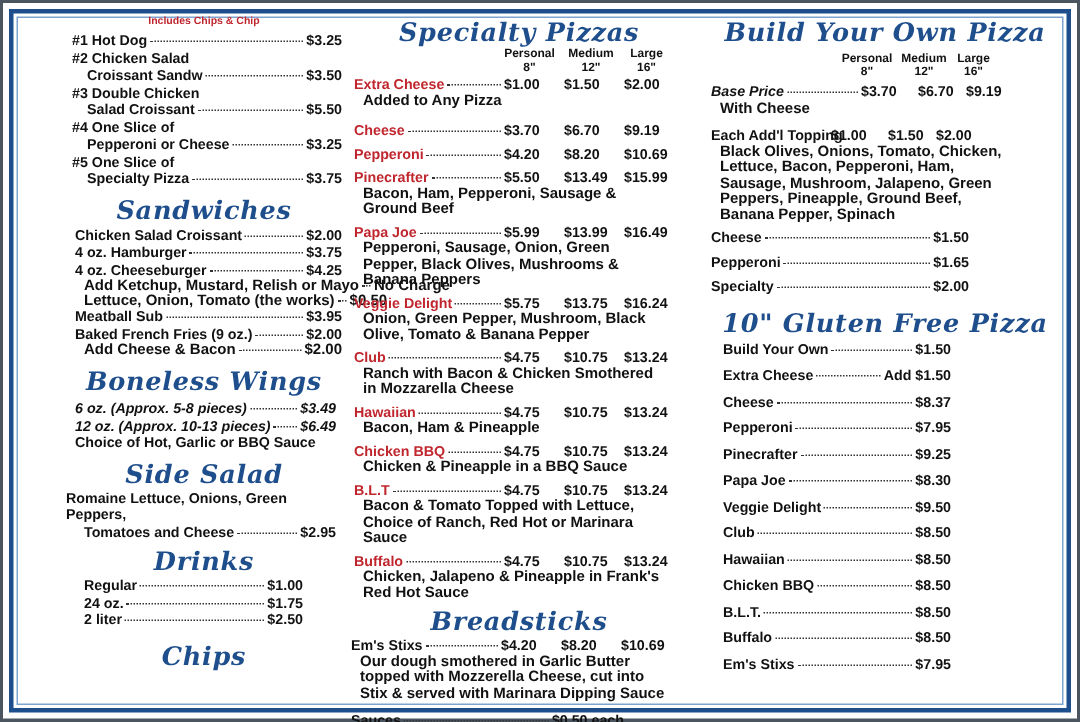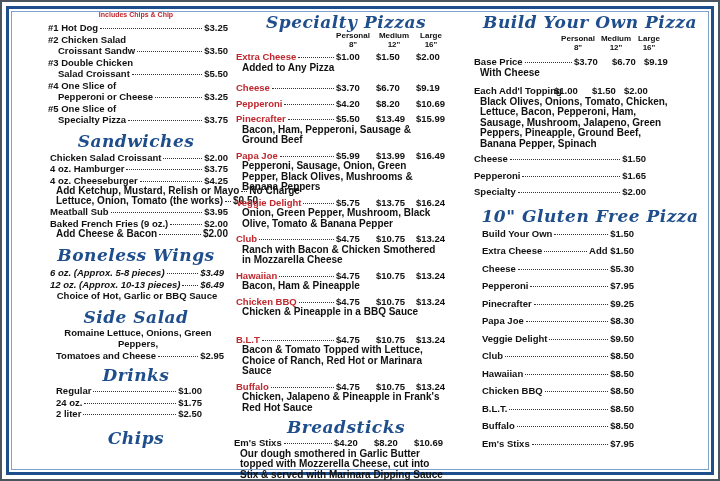--- a/index.html
+++ b/index.html
@@ -23,21 +23,21 @@
   .desc{font-size:10px;font-weight:bold;line-height:10.5px;padding-left:6px;}
   .red{color:#c0262d;}
   .hdr3{display:flex;font-size:8px;font-weight:bold;line-height:8.5px;text-align:center;}
   .hdr3 span{display:block;}
   .pz{display:flex;align-items:baseline;font-size:9.5px;font-weight:bold;line-height:11.5px;white-space:nowrap;}
   .pz .n{width:100px;display:flex;align-items:baseline;}
   .pz .n .nm{flex:0 0 auto;}
   .pz .n .dots{flex:1;border-bottom:1px dotted #333;margin:0 2px;transform:translateY(-2px);}
   .pz .v{width:40px;text-align:left;}
   .gap{height:7px;}
-  .center{text-align:center;}
+  .center{}
 </style>
 </head>
 <body>
 
 <div class="frame">
   <div class="border-outer"></div>
   <div class="border-inner"></div>
 
   <div class="col c1">
     <div class="sub">Includes Chips &amp; Chip</div>
@@ -266,21 +266,21 @@
         <div class="pz" style="margin-top: 4px;">
           <div class="n">
             <span class="nm red">Chicken BBQ</span>
             <span class="dots"></span>
           </div>
           <span class="v">$4.75</span>
           <span class="v">$10.75</span>
           <span class="v">$13.24</span>
         </div>
         <div class="desc" style="width: 200px;">Chicken &amp; Pineapple in a BBQ Sauce</div>
-        <div class="pz" style="margin-top: 16px;">
+        <div class="pz" style="margin-top: 4px;">
           <div class="n">
             <span class="nm red">B.L.T</span>
             <span class="dots"></span>
           </div>
           <span class="v">$4.75</span>
           <span class="v">$10.75</span>
           <span class="v">$13.24</span>
         </div>
         <div class="desc" style="width: 200px;">Bacon &amp; Tomato Topped with Lettuce, Choice of Ranch, Red Hot or Marinara Sauce</div>
         <div class="pz" style="margin-top: 4px;">
@@ -326,21 +326,21 @@
           <span>Medium</span>
           <span>12"</span>
         </div>
       <div style="width:30px;">
           <span>Large</span>
           <span>16"</span>
         </div>
     </div>
     <div style="padding-left:0;">
       <div class="pz" style="margin-top:4px;">
-        <div class="n" style="width:100px;">
+        <div class="n" style="width:100px;font-style:italic;">
             <span class="nm">Base Price</span>
             <span class="dots"></span>
           </div>
         <span class="v" style="width:38px;">$3.70</span>
           <span class="v" style="width:32px;">$6.70</span>
           <span class="v">$9.19</span>
       </div>
       <div class="desc">With Cheese</div>
       <div class="gap"></div>
       <div class="pz">
@@ -382,21 +382,21 @@
         </div>
       <div id="gf-list">
           <div class="row" style="margin-bottom: 6px;">
             <span class="n">Extra Cheese</span>
             <span class="dots"></span>
             <span class="p">Add $1.50</span>
           </div>
           <div class="row" style="margin-bottom: 6px;">
             <span class="n">Cheese</span>
             <span class="dots"></span>
-            <span class="p">$5.30</span>
+            <span class="p">$8.37</span>
           </div>
           <div class="row" style="margin-bottom: 6px;">
             <span class="n">Pepperoni</span>
             <span class="dots"></span>
             <span class="p">$7.95</span>
           </div>
           <div class="row" style="margin-bottom: 6px;">
             <span class="n">Pinecrafter</span>
             <span class="dots"></span>
             <span class="p">$9.25</span>

